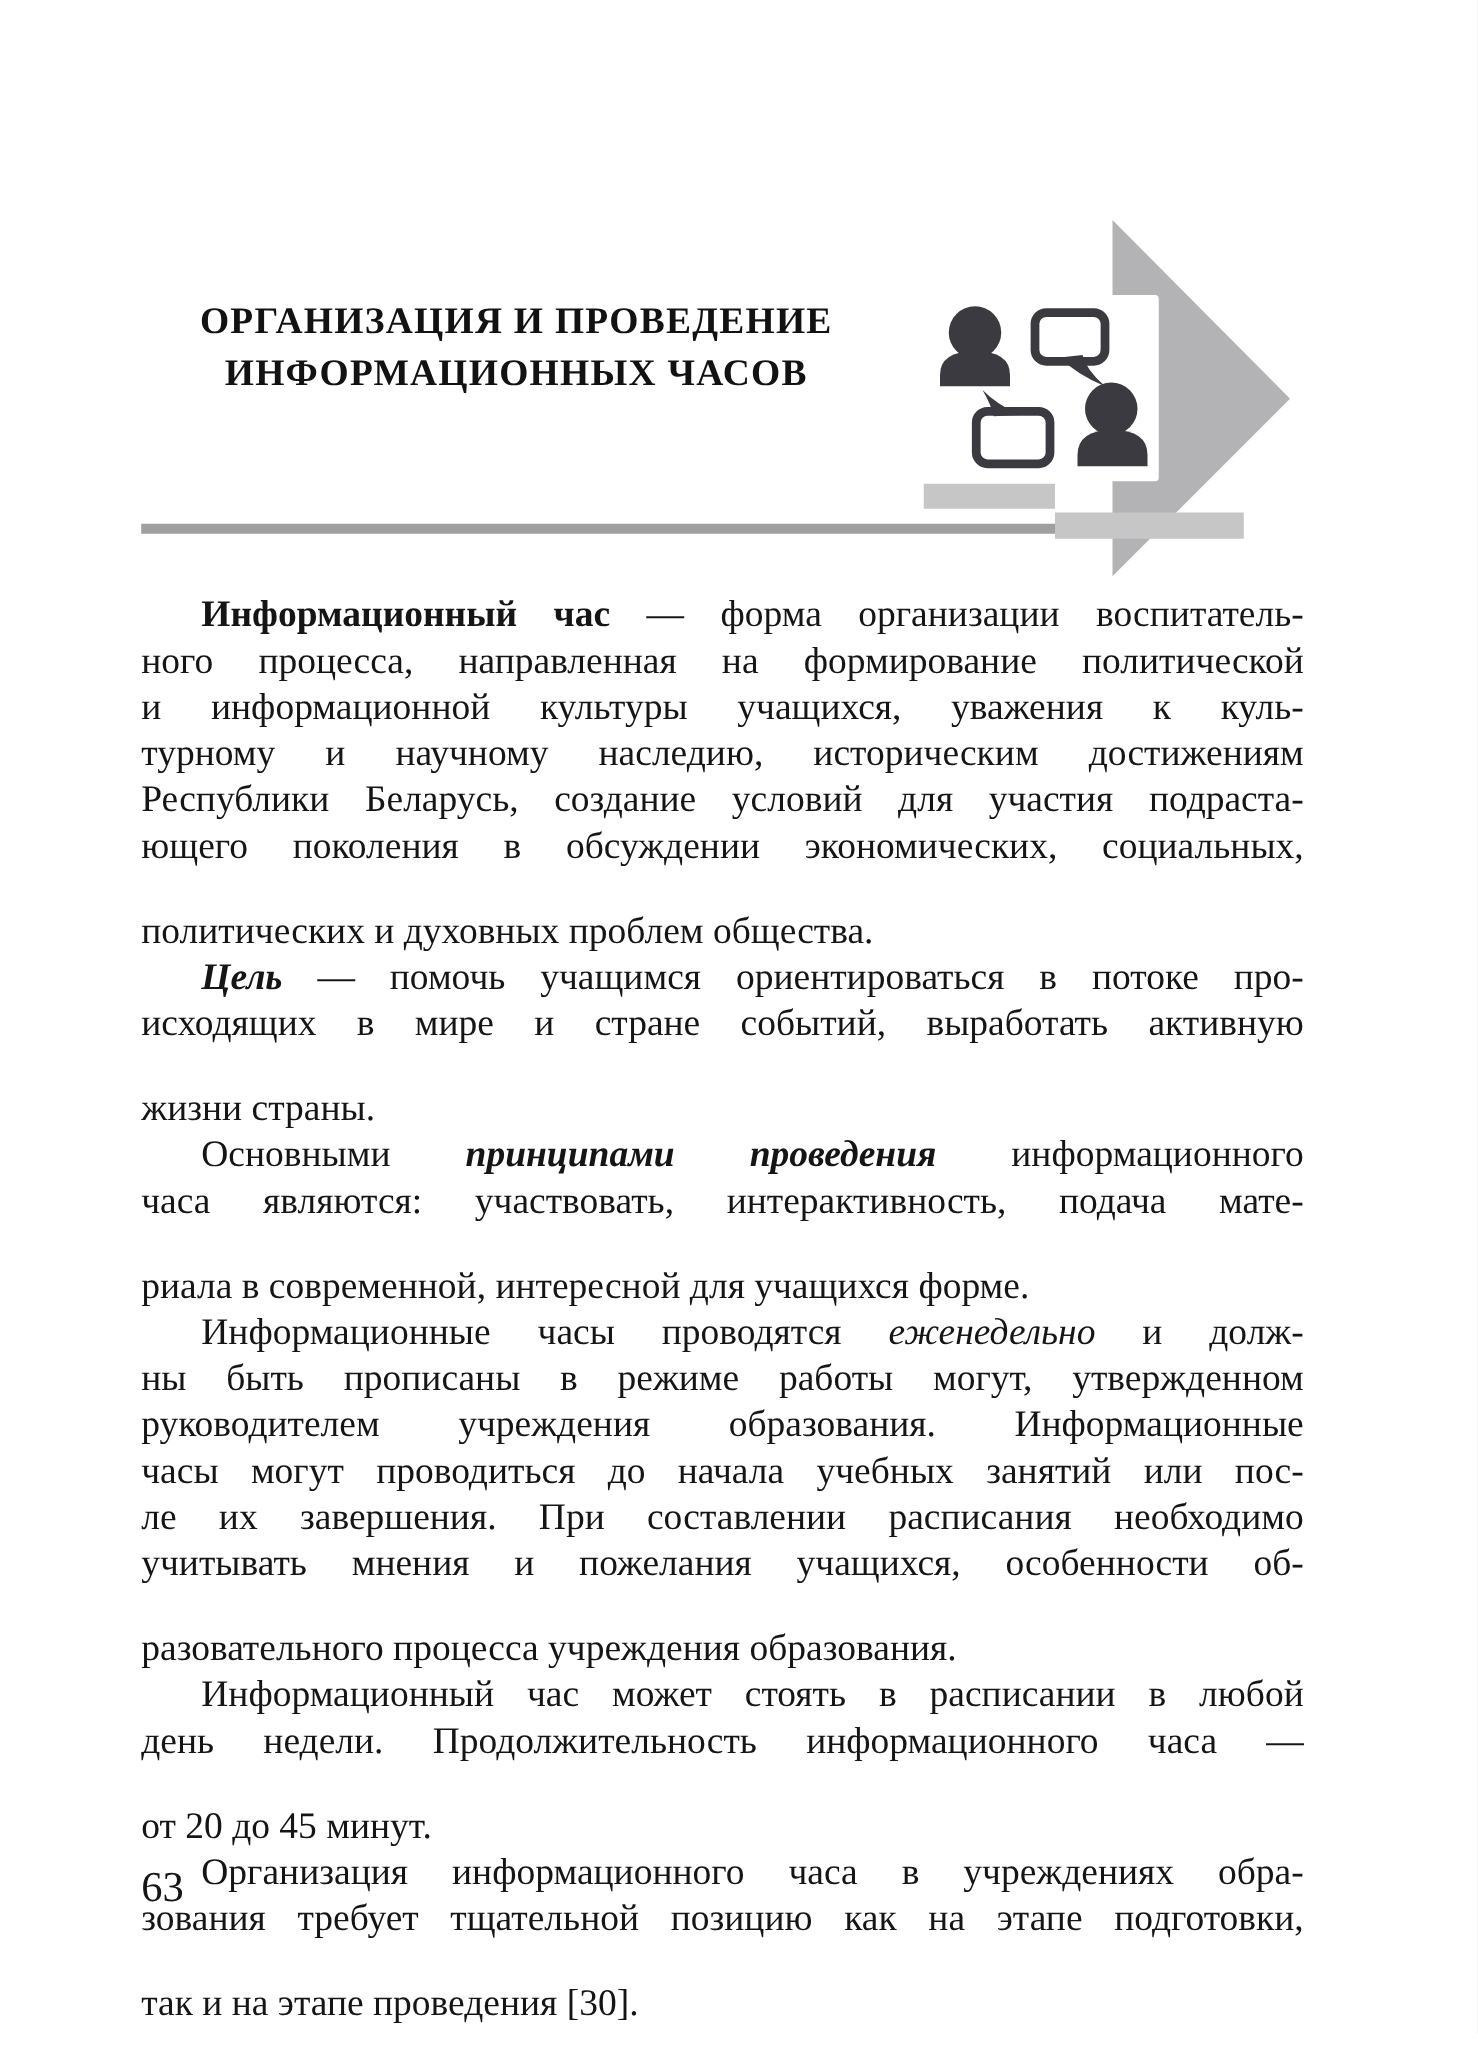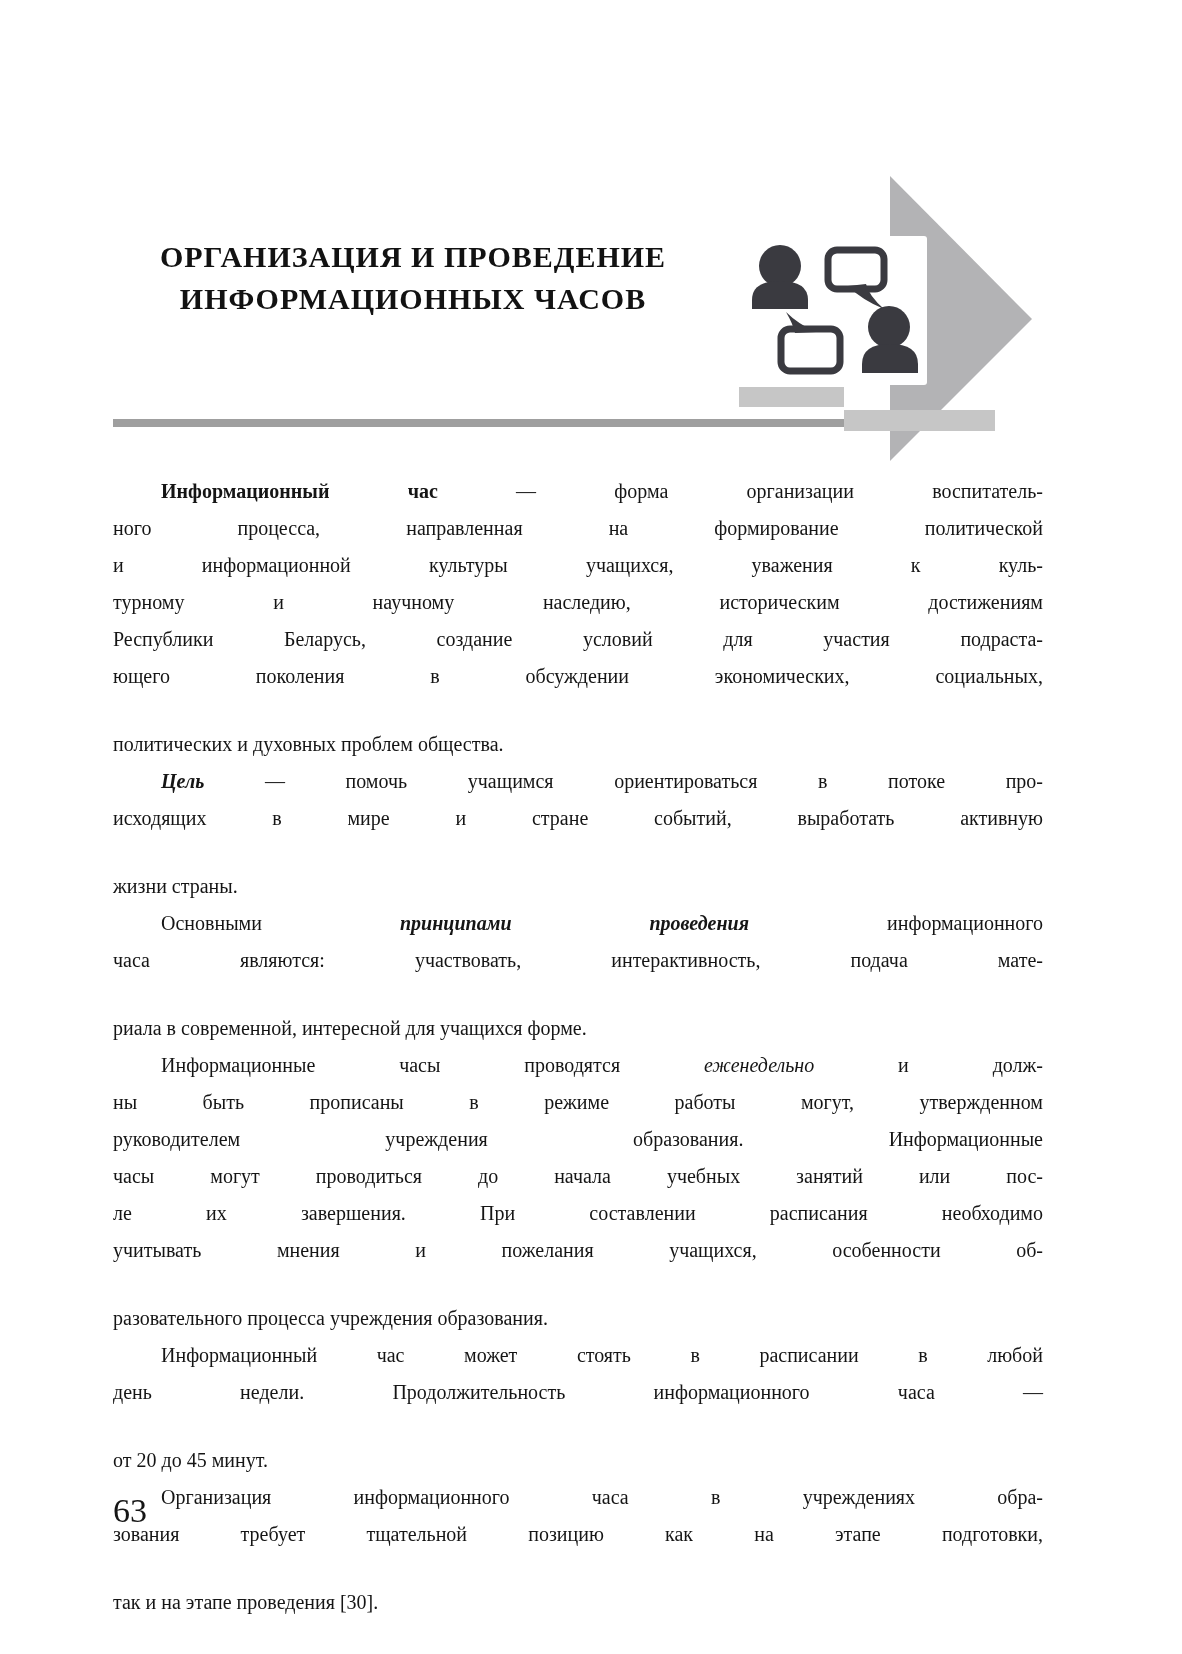--- a/index.html
+++ b/index.html
@@ -19,21 +19,21 @@
   .chapter-title{
     position:absolute;left:113px;top:236px;width:600px;
     text-align:center;
     font-weight:bold;
     font-size:30px;line-height:42px;
     letter-spacing:1px;
     color:#121212;
   }
   .body-text{
     position:absolute;left:113px;top:473px;width:930px;
-    font-size:20px;line-height:37px;
+    font-size:30px;line-height:37px;
     color:#151515;
   }
   .line{
     text-align:justify;
     -moz-text-align-last:justify;
     text-align-last:justify;
     height:37px;
     overflow:visible;
     white-space:nowrap;
   }

